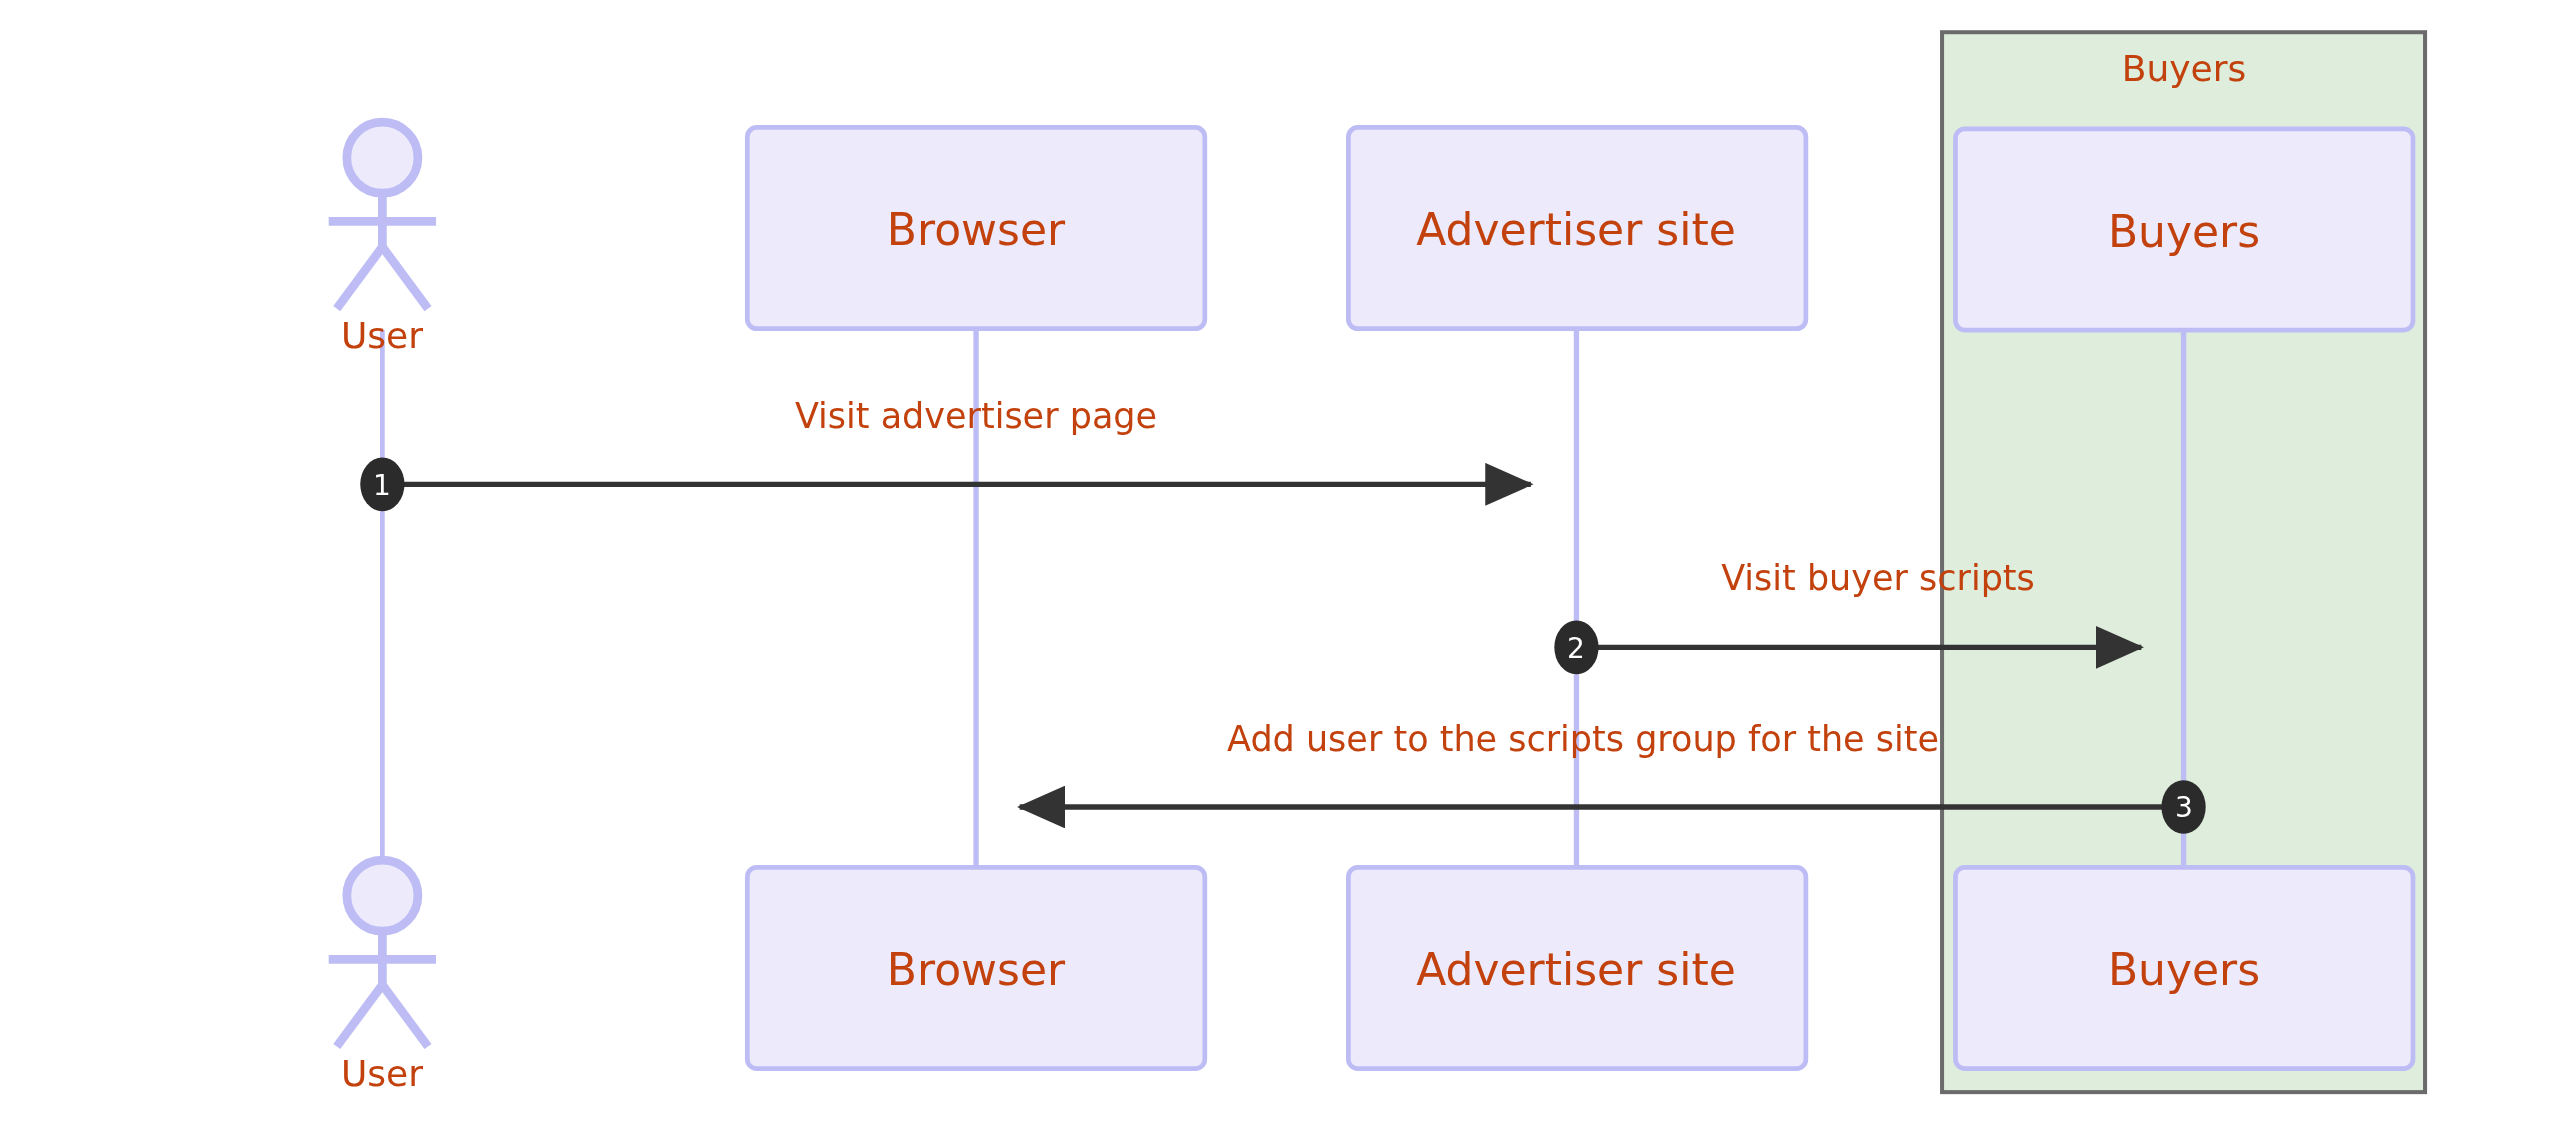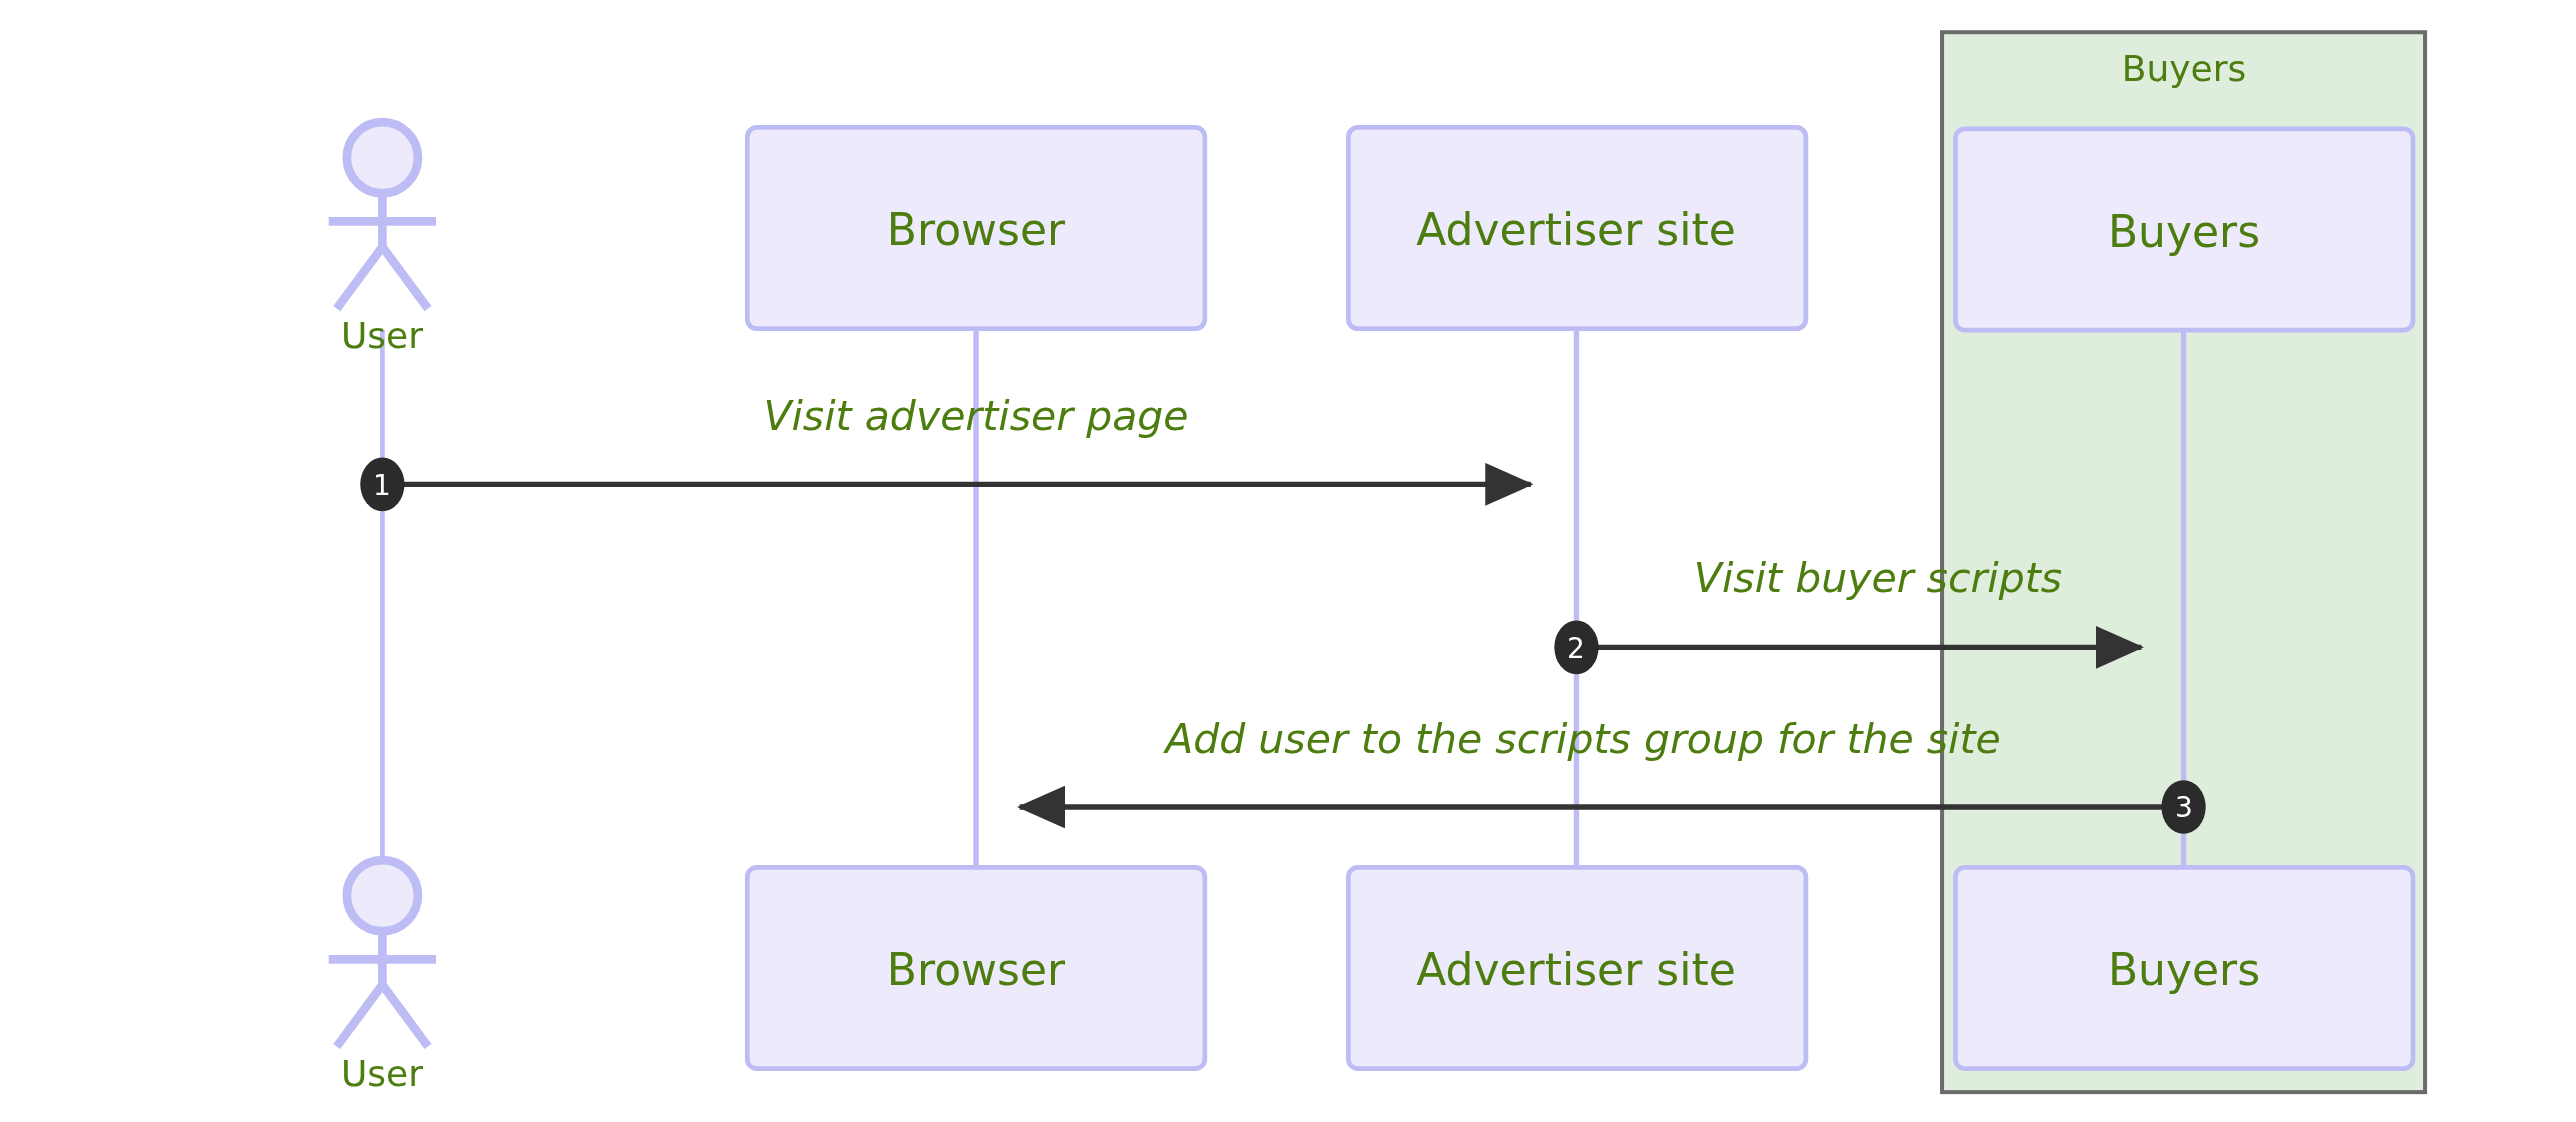--- a/index.html
+++ b/index.html
@@ -21,44 +21,43 @@
   }
   svg.layer {
     position: absolute;
     top: 0;
     left: 0;
     width: 2576px;
     height: 1123px;
   }
   .txt {
     position: absolute;
-    color: #4d7c0f;
+    color: #c2410c;
     font-family: "DejaVu Sans", sans-serif;
     white-space: nowrap;
     -webkit-font-smoothing: antialiased;
   }
   .participant-label {
     font-size: 44px;
     transform: translate(-50%, -50%);
   }
   .actor-label {
     font-size: 36px;
     text-align: left;
     transform: translate(-50%, -50%);
   }
   .group-label {
     font-size: 36px;
     text-align: center;
     transform: translate(-50%, -50%);
   }
   .message-label {
-    font-size: 41px;
+    font-size: 35px;
     text-align: center;
     transform: translate(-50%, -50%);
-    font-style: italic;
   }
   .seq-num {
     position: absolute;
     color: #ffffff;
     font-size: 28px;
     font-family: "DejaVu Sans", sans-serif;
     transform: translate(-50%, -50%);
     text-align: center;
     line-height: 1;
   }

